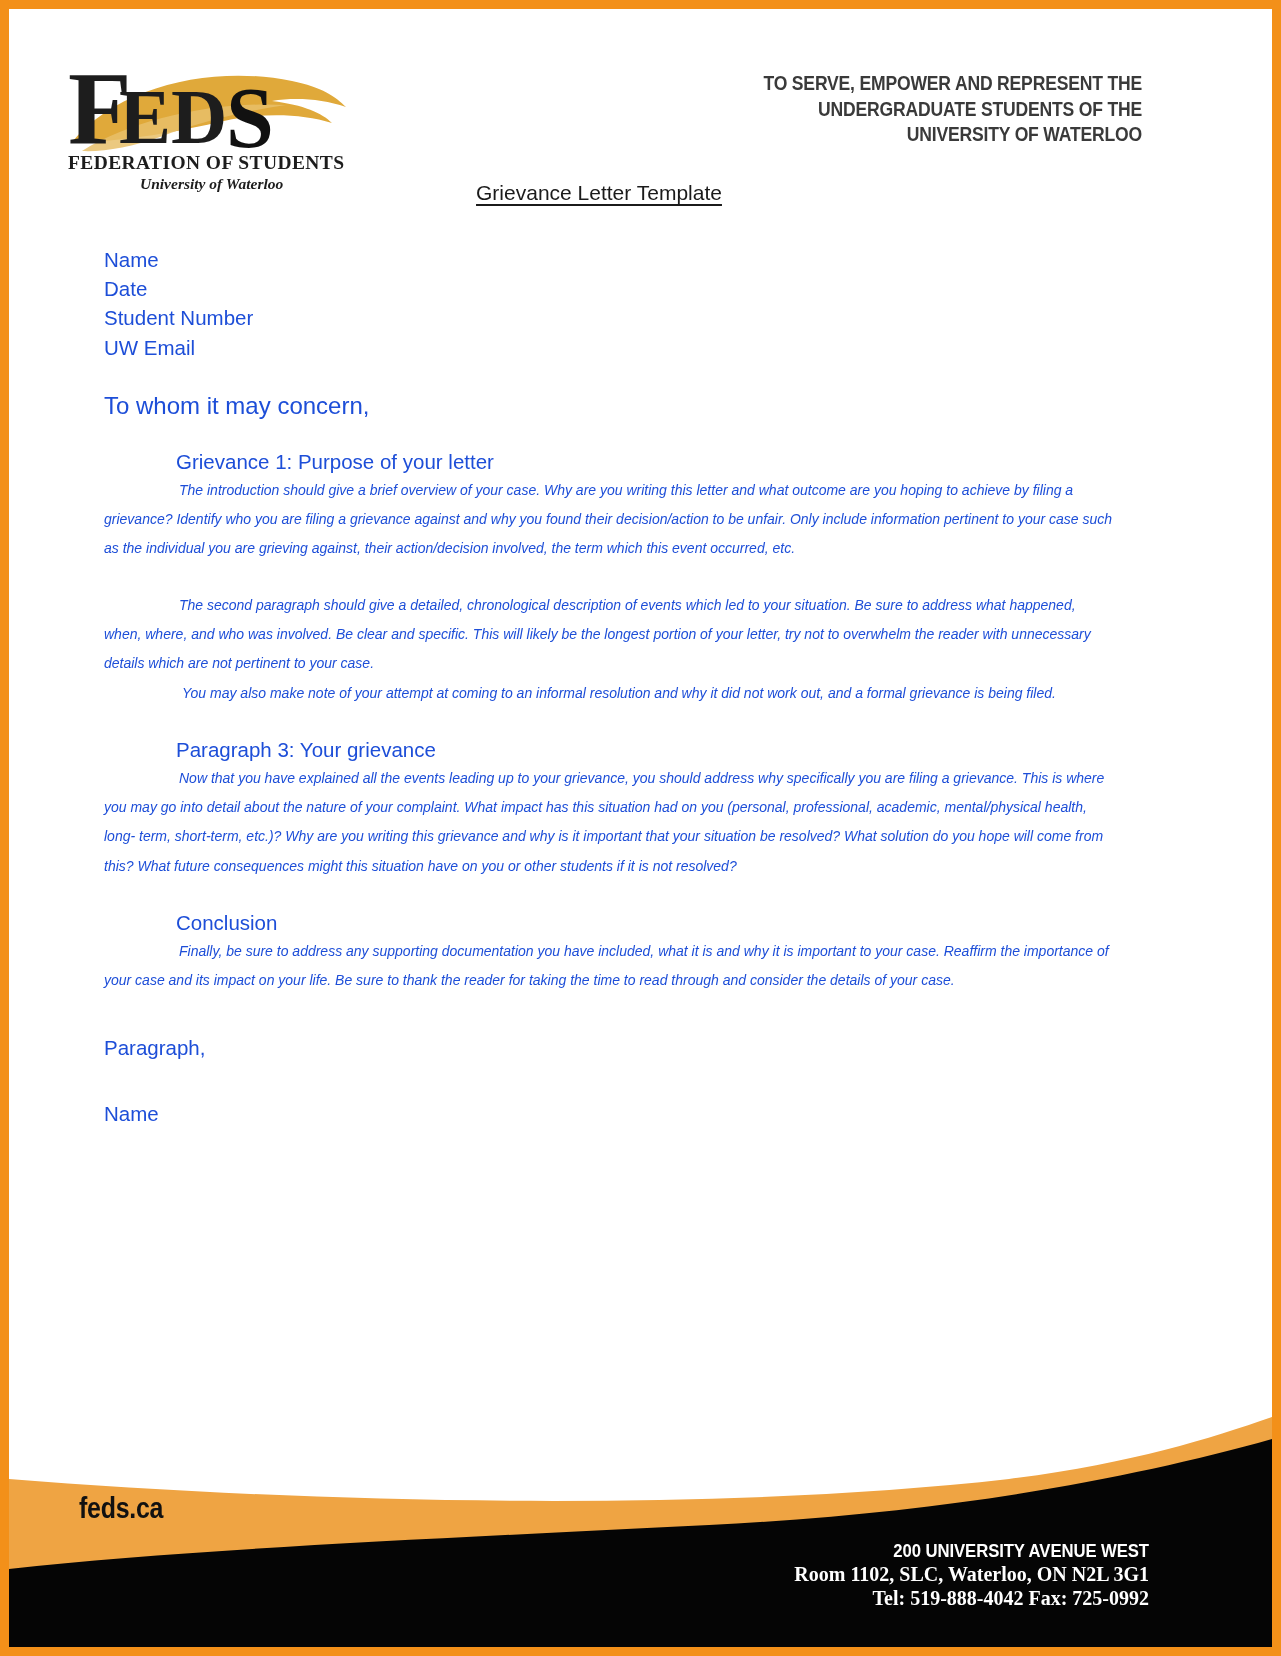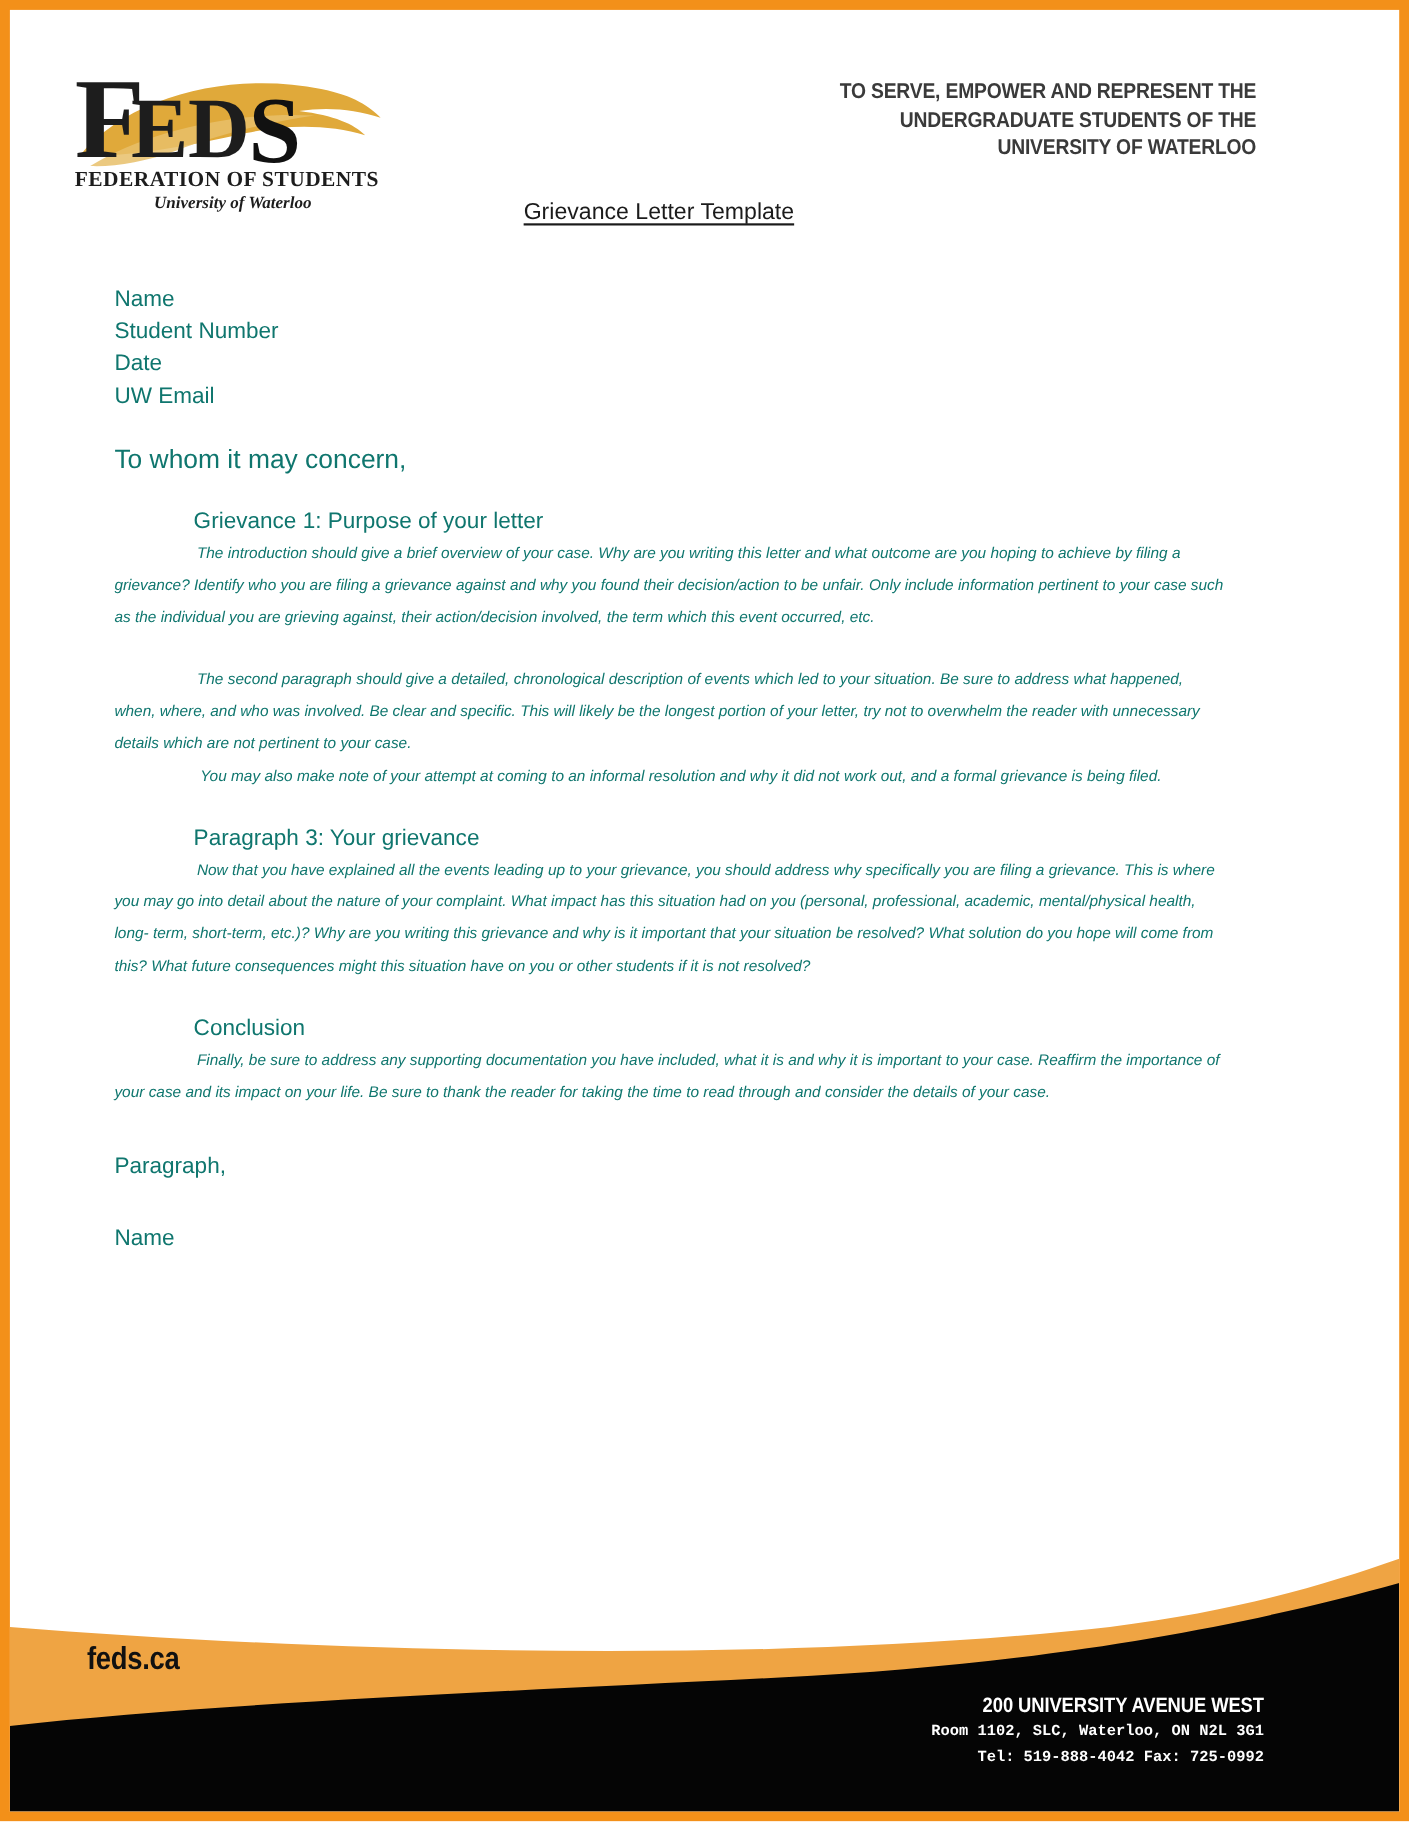--- a/index.html
+++ b/index.html
@@ -75,24 +75,24 @@
   }
   .doc-title span {
     text-decoration: underline;
     text-underline-offset: 4px;
   }
 
   
   .letter {
     position: absolute;
     left: 95px;
-    top: 248px;
+    top: 236px;
     width: 1010px;
     font-size: 20.5px;
-    color: #0f766e;
+    color: #1d4ed8;
   }
   .addr-line {
     line-height: 29.2px;
     font-size: 20.5px;
   }
   .salutation {
     margin-top: 30px;
     font-size: 24px;
   }
   .para-group {
@@ -159,23 +159,23 @@
   .addr-street {
     font-family: "Liberation Sans", sans-serif;
     font-weight: bold;
     font-size: 19px;
     line-height: 23px;
     letter-spacing: -0.1px;
     transform: scaleX(0.88);
     transform-origin: right center;
   }
   .addr-room, .addr-tel {
-    font-family: Liberation Mono, monospace;
-    font-weight: bold;
-    font-size: 14px;
+    font-family: Liberation Serif, serif;
+    font-weight: bold;
+    font-size: 20px;
     line-height: 24px;
   }
 </style>
 </head>
 <body>
 
 <div id="page">
 
   <div class="sheet">
 
@@ -202,22 +202,22 @@
       <div>UNIVERSITY OF WATERLOO</div>
     </div>
 
     <div class="doc-title">
       <span>Grievance Letter Template</span>
     </div>
 
     <div class="letter">
 
       <div class="addr-line">Name</div>
+      <div class="addr-line">Date</div>
       <div class="addr-line">Student Number</div>
-      <div class="addr-line">Date</div>
       <div class="addr-line">UW Email</div>
 
       <div class="salutation">To whom it may concern,</div>
 
       <div class="para-group">
         <div class="para-head">Grievance 1: Purpose of your letter</div>
         <div class="para-body">The introduction should give a brief overview of your case. Why are you writing this letter and what outcome are you hoping to achieve by filing a grievance? Identify who you are filing a grievance against and why you found their decision/action to be unfair. Only include information pertinent to your case such as the individual you are grieving against, their action/decision involved, the term which this event occurred, etc.</div>
       </div>
 
       <div class="para-group">

